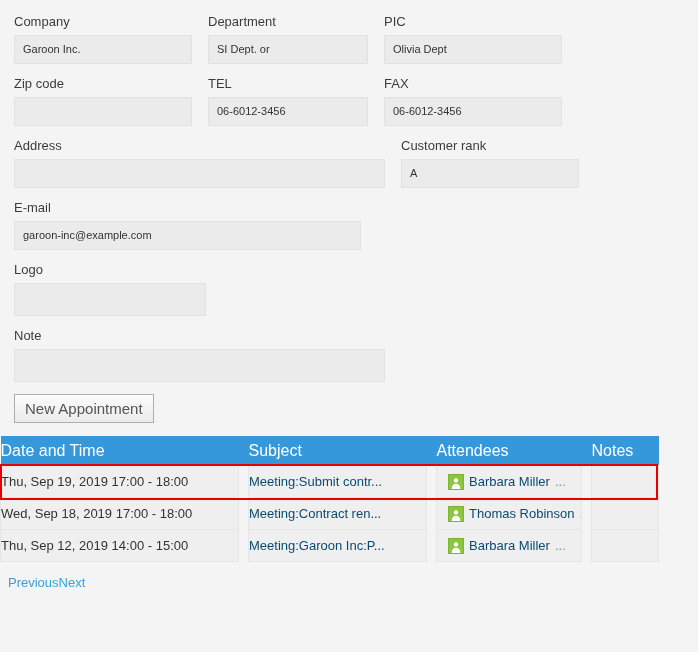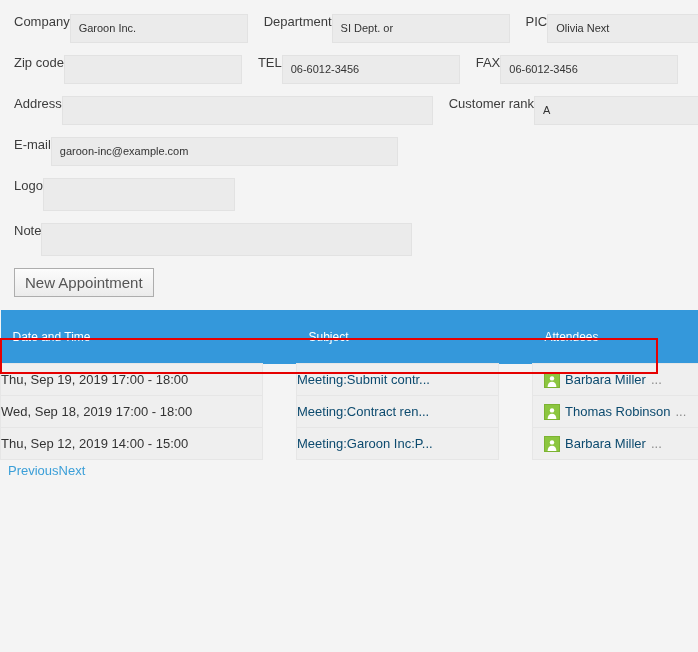--- a/index.html
+++ b/index.html
@@ -21,21 +21,21 @@
   .form-area {
     padding: 14px 14px 0 14px;
     box-sizing: border-box;
   }
   .field-row {
     display: flex;
     margin-bottom: 12px;
   }
   .field {
     display: flex;
-    flex-direction: row;
+    flex-direction: column;
   }
   .field-label {
     font-size: 13px;
     color: #3c3c3c;
     line-height: 15px;
     margin-bottom: 6px;
     white-space: nowrap;
   }
   .field-input {
     background: #ebebeb;
@@ -49,21 +49,21 @@
     font-family: "Liberation Sans", sans-serif;
     white-space: nowrap;
     overflow: hidden;
   }
   .field-input.tall {
     height: 33px;
     line-height: 31px;
   }
 
   .w-col1 { width: 178px; }
-  .w-col2 { width: 178px; }
+  .w-col2 { width: 160px; }
   .w-col3 { width: 178px; }
   .w-wide { width: 371px; }
   .w-email { width: 347px; }
   .w-logo  { width: 192px; height: 33px; }
   .w-note  { width: 371px; height: 33px; }
 
   .gap-1 { margin-left: 16px; }
   .gap-2 { margin-left: 16px; }
 
   
@@ -89,25 +89,25 @@
     position: relative;
   }
   table.appt {
     border-collapse: collapse;
     width: 658px;
     table-layout: fixed;
   }
   table.appt thead th {
     background: #3498db;
     color: #ffffff;
-    font-size: 12px;
+    font-size: 16px;
     font-weight: normal;
     text-align: left;
     height: 29px;
-    padding: 12px;
+    padding: 0;
     vertical-align: middle;
   }
   th.c-date   { width: 238px; padding-left: 8px; }
   th.c-sp1    { width: 10px; }
   th.c-subj   { width: 178px; padding-left: 8px; }
   th.c-sp2    { width: 10px; }
   th.c-att    { width: 145px; padding-left: 8px; }
   th.c-sp3    { width: 10px; }
   th.c-notes  { width: 67px; text-align: right; padding-right: 8px; }
 
@@ -159,21 +159,21 @@
   
   .row-highlight {
     position: absolute;
     border: 2px solid #e60000;
     box-sizing: border-box;
     pointer-events: none;
   }
 
   
   .pager {
-    margin-top: 3px;
+    margin-top: 13px;
     padding-left: 8px;
     font-size: 13px;
   }
   .pager a {
     color: #3b9fd8;
     text-decoration: none;
     cursor: pointer;
   }
 </style>
 </head>
@@ -185,21 +185,21 @@
     <div class="field">
       <span class="field-label">Company</span>
       <div class="field-input w-col1">Garoon Inc.</div>
     </div>
     <div class="field gap-1">
       <span class="field-label">Department</span>
       <div class="field-input w-col2">SI Dept. or</div>
     </div>
     <div class="field gap-2">
       <span class="field-label">PIC</span>
-      <div class="field-input w-col3">Olivia Next</div>
+      <div class="field-input w-col3">Olivia Dept</div>
     </div>
   </div>
 
   <div class="field-row">
     <div class="field">
       <span class="field-label">Zip code</span>
       <div class="field-input w-col1"></div>
     </div>
     <div class="field gap-1">
       <span class="field-label">TEL</span>

